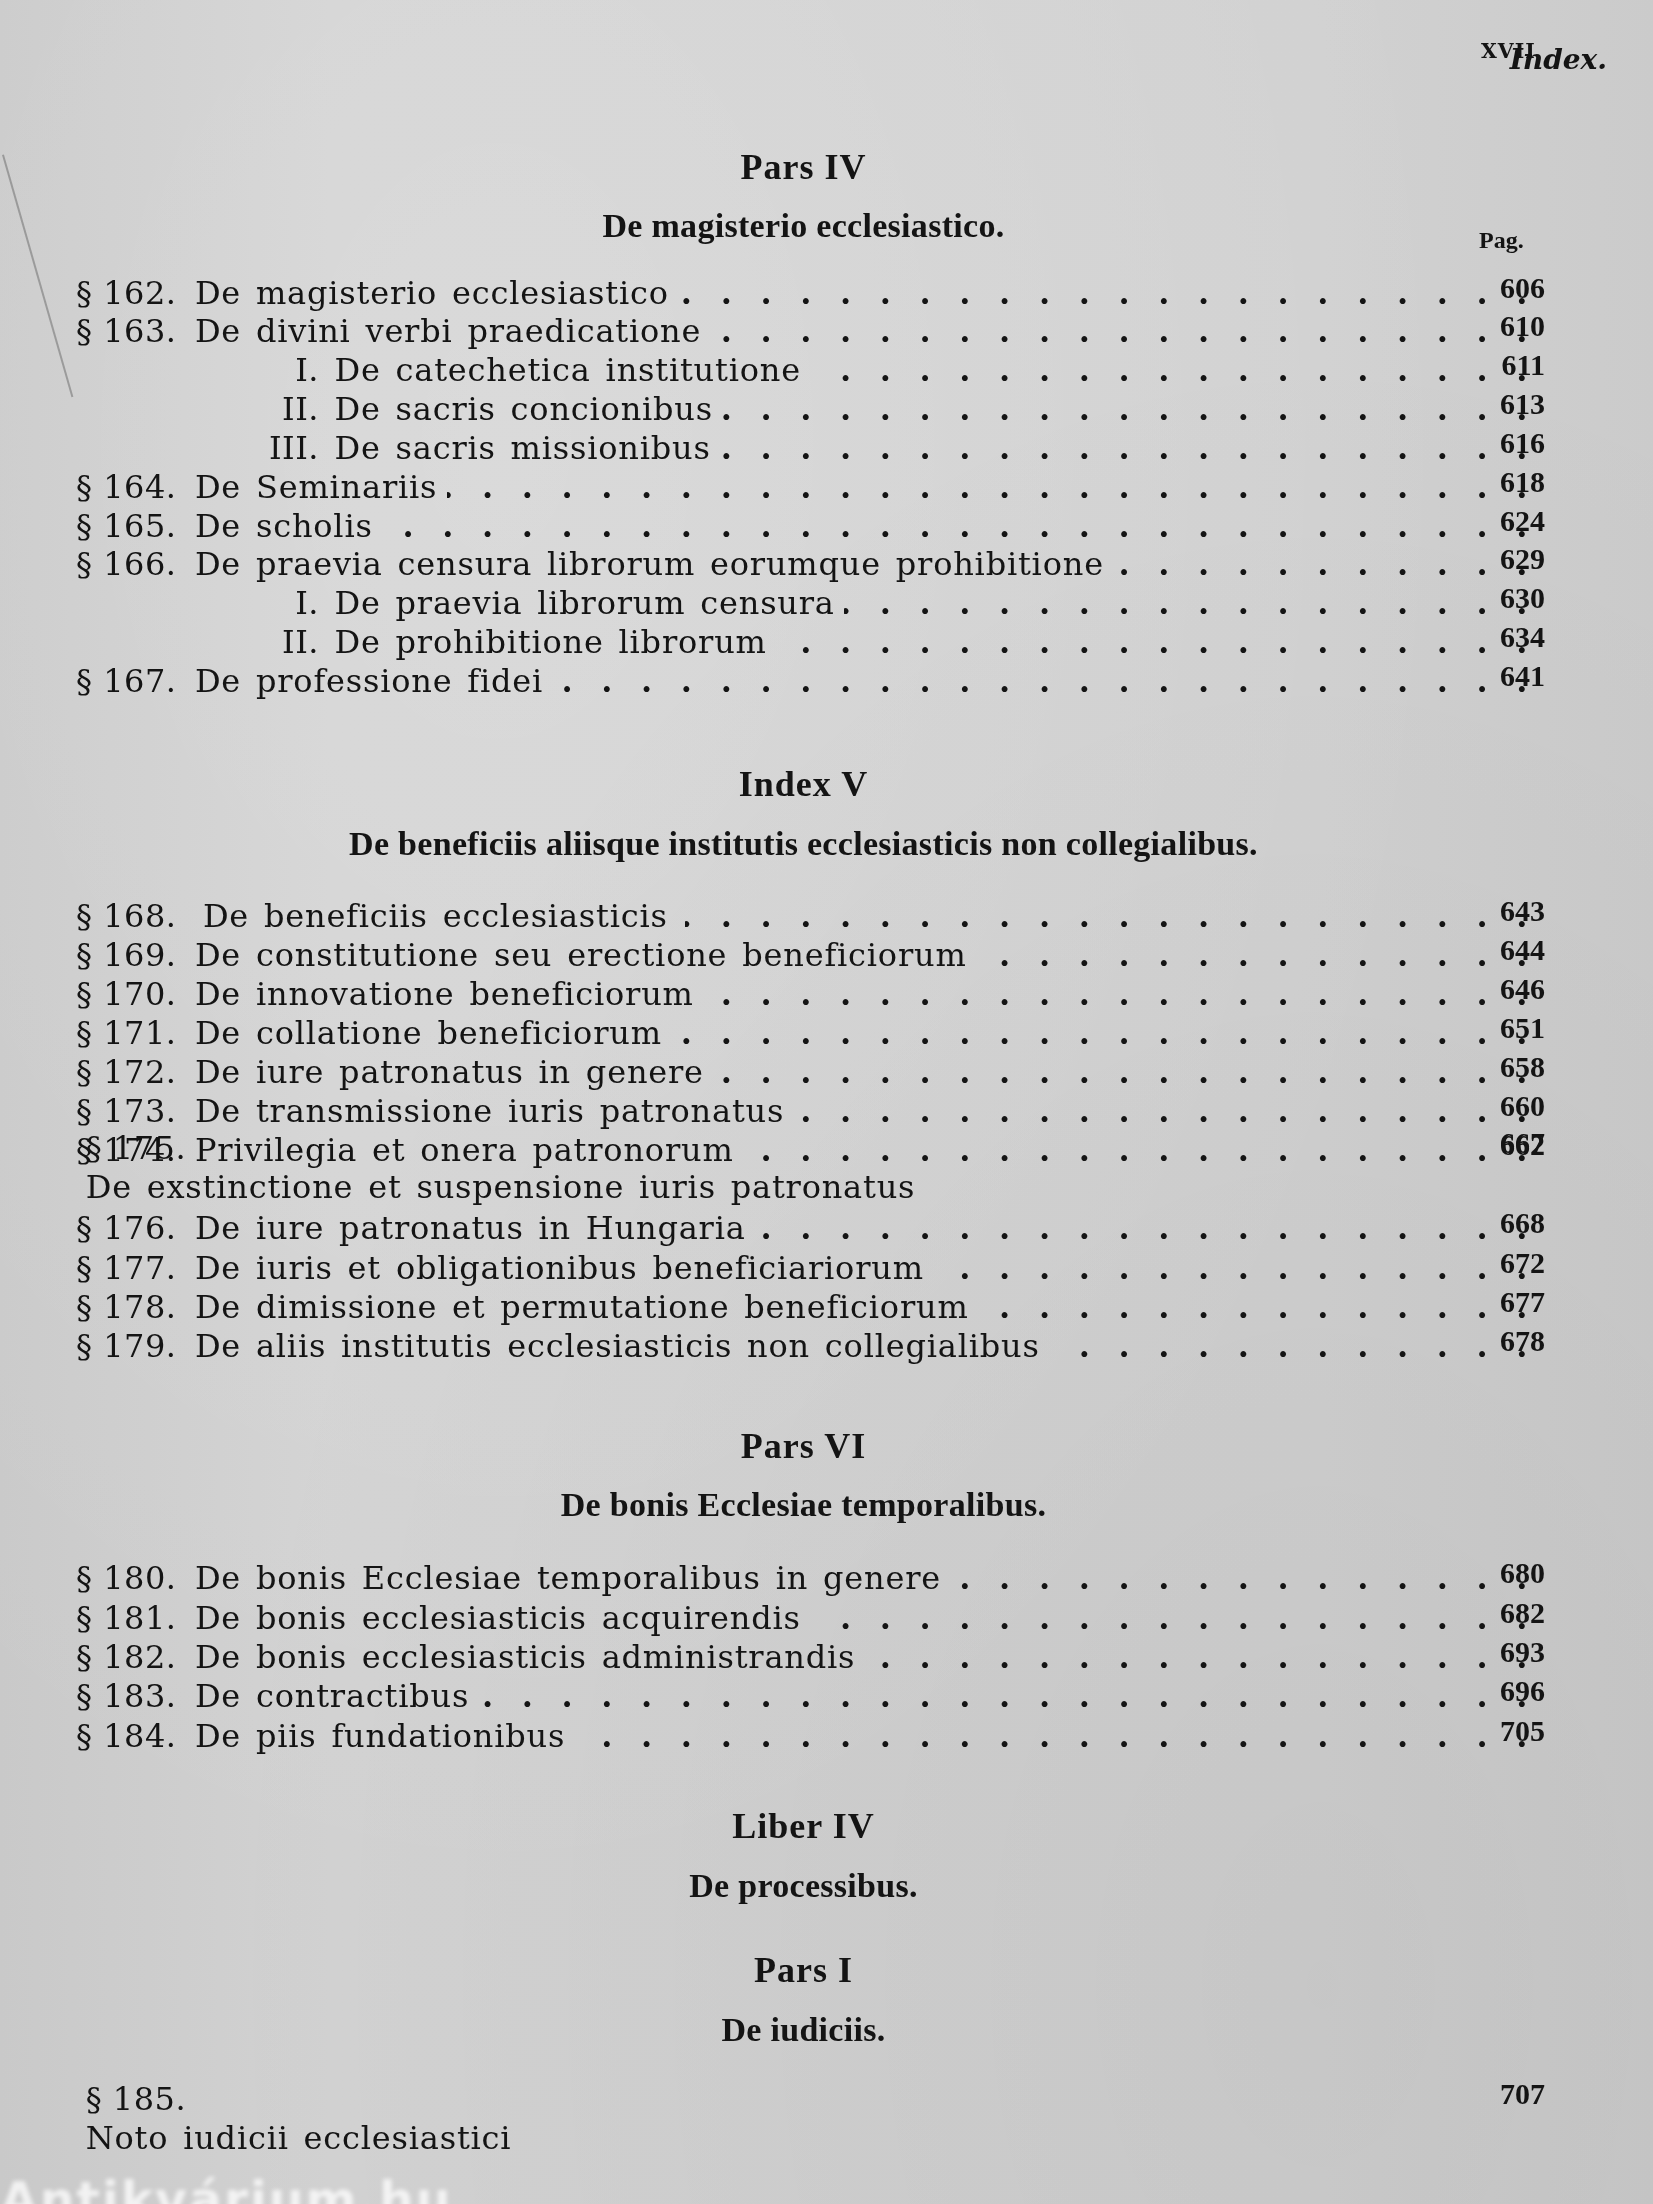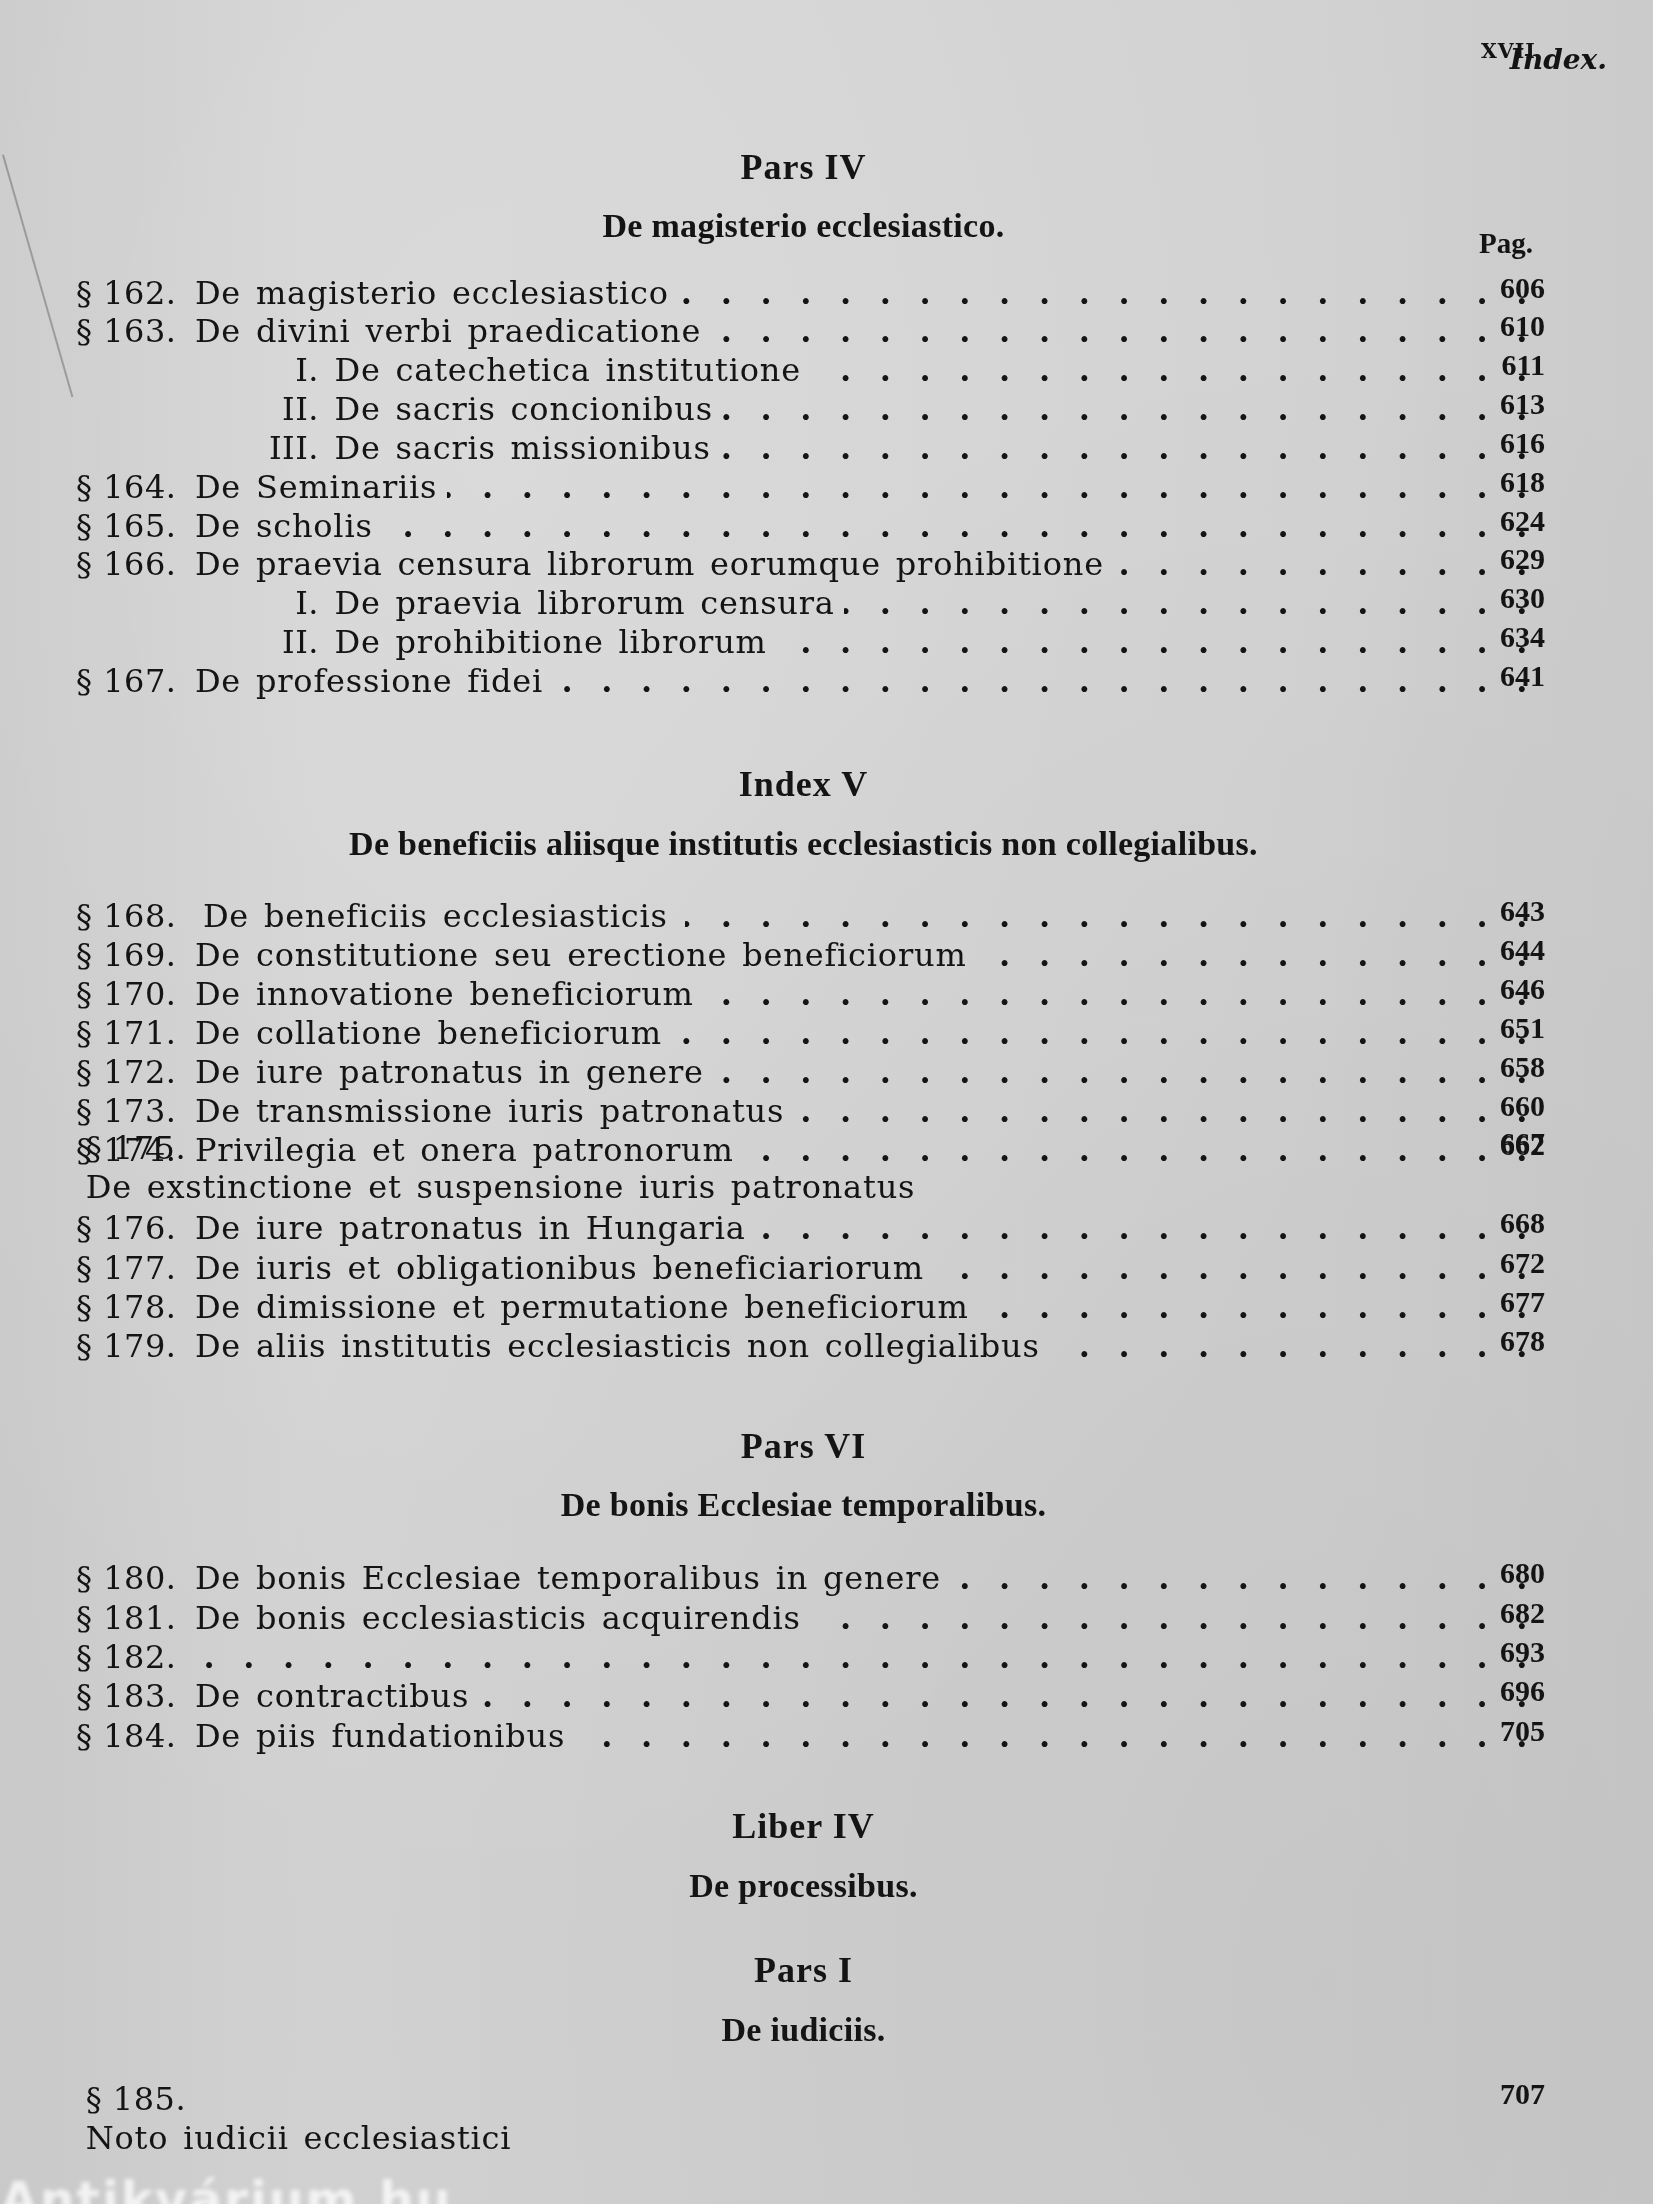--- a/index.html
+++ b/index.html
@@ -34,21 +34,21 @@
   }
   .heading {
     position: absolute; left: 0; width: 1607px;
     text-align: center; font-weight: bold;
     font-family: "Liberation Serif", "DejaVu Serif", serif;
   }
   .h-pars { font-size: 36px; letter-spacing: 1px; }
   .h-sub { font-size: 34px; letter-spacing: 0.3px; }
   .pag-label {
     position: absolute; left: 1479px; top: 227px;
-    font-weight: bold; font-size: 29px;
+    font-weight: bold; font-size: 24px;
     font-family: "Liberation Serif", serif;
   }
   .entry {
     position: absolute; left: 76px; width: 1465px; height: 39px;
     font-size: 32px; line-height: 39px;
     font-family: "DejaVu Serif", serif;
     display: flex; align-items: baseline;
     white-space: nowrap;
   }
   .entry .sec { display: inline-block; width: 115px; letter-spacing: 0.5px; }
@@ -243,20 +243,21 @@
       <span class="page">680</span>
     </div>
     <div class="entry" style="top: 1599px;">
       <span class="sec">§ 181.</span>
       <span class="title" style="margin-left: 3.9px;">De bonis ecclesiasticis acquirendis</span>
       <span class="leader"></span>
       <span class="page">682</span>
     </div>
     <div class="entry" style="top: 1638px;">
       <span class="sec">§ 182.</span>
+      <span class="title" style="margin-left: 3.9px;">De bonis ecclesiasticis administrandis</span>
       <span class="leader"></span>
       <span class="page">693</span>
     </div>
     <div class="entry" style="top: 1677px;">
       <span class="sec">§ 183.</span>
       <span class="title" style="margin-left: 3.9px;">De contractibus</span>
       <span class="leader"></span>
       <span class="page">696</span>
     </div>
     <div class="entry" style="top: 1717px;">

